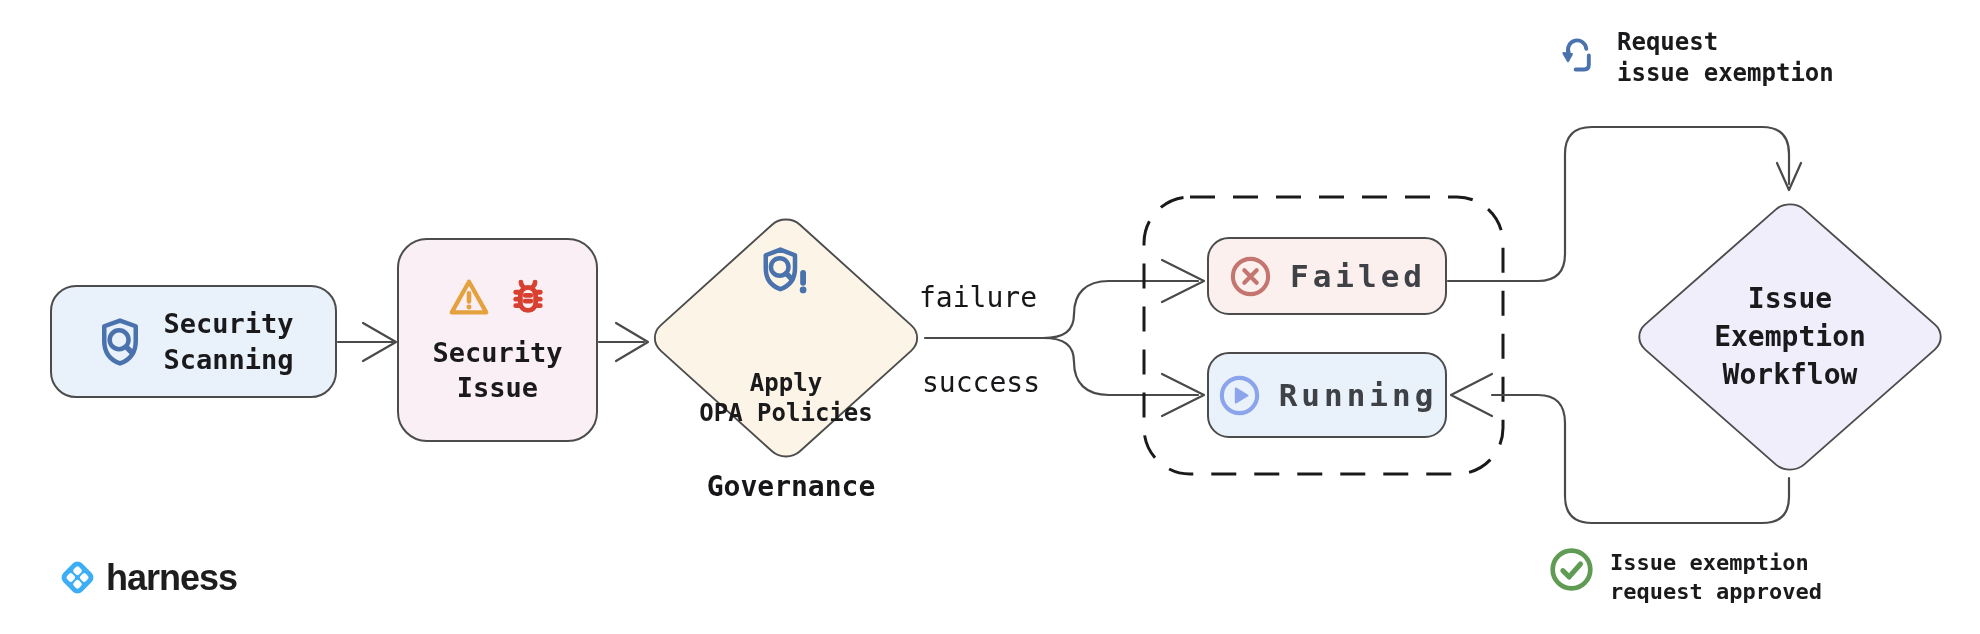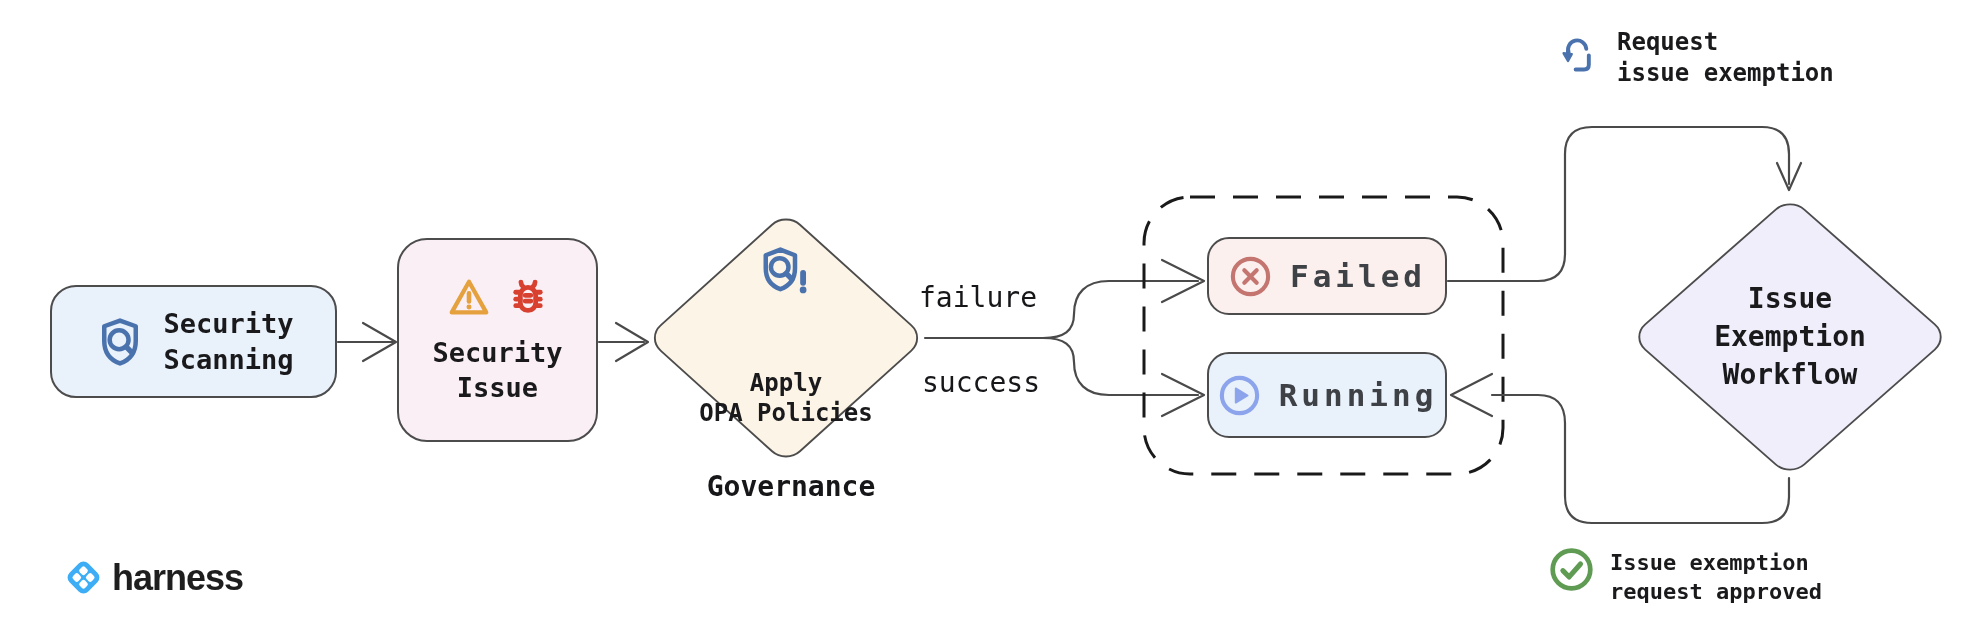--- a/index.html
+++ b/index.html
@@ -30,21 +30,21 @@
   .node-running { left:1207px; top:352px; width:240px; height:86px; background:#e9f1fb;border-radius:22px; }
   .status-box .lbl { font-size:31px; letter-spacing:4px; color:#3e4145; }
   .issue-content { left:1668px; top:280px; width:244px; text-align:center; }
   .issue-content .lbl { font-size:28px; line-height:38px; }
   .annotation { position:absolute; display:flex; align-items:flex-start; }
   .anno-request { left:1556px; top:23px; gap:17px; }
   .anno-request .txt { font-weight:bold; font-size:24px; line-height:31px; margin-top:4px; }
   .anno-request svg { margin-top:9px; }
   .anno-approved { left:1548px; top:546px; gap:15px; }
   .anno-approved .txt { font-weight:bold; font-size:22px; line-height:29px; margin-top:2px; }
-  .brand { position:absolute; left:62px; top:556px; display:flex; align-items:center; gap:7px; }
+  .brand { position:absolute; left:56px; top:556px; display:flex; align-items:center; gap:7px; }
   .brand .name { font-family:"Liberation Sans", sans-serif; font-weight:bold; font-size:36px; color:#1e1e1e; letter-spacing:-1px; }
 </style>
 </head>
 <body>
 
 <div class="canvas">
 
   <svg class="wire-layer">
 
     <g>

